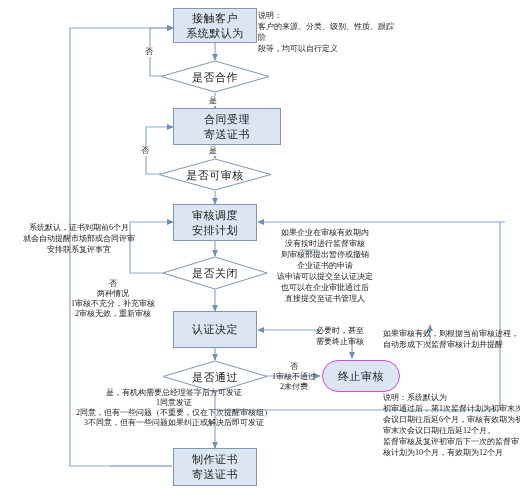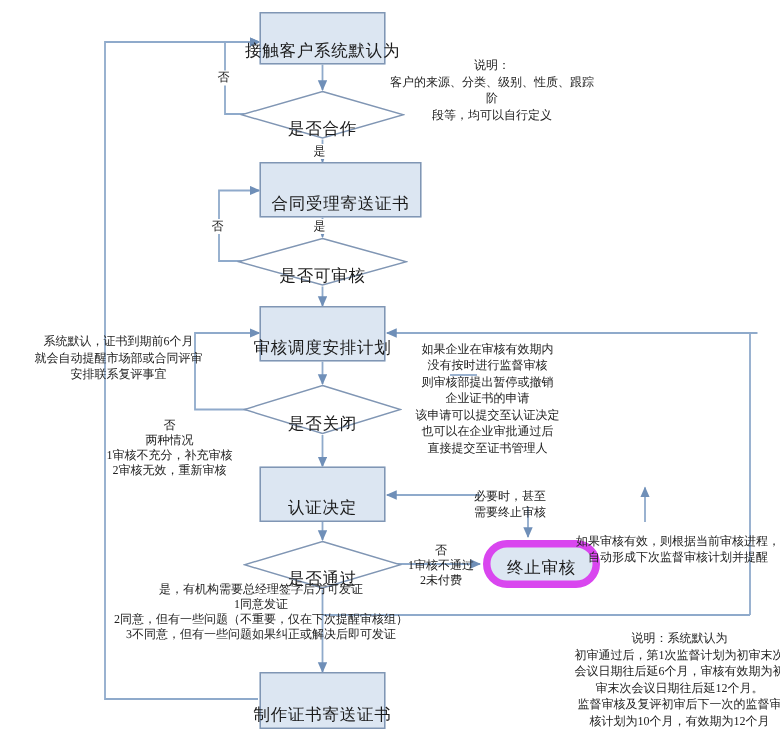--- a/index.html
+++ b/index.html
@@ -8,38 +8,38 @@
     background:#ffffff;
     font-family:"Liberation Serif","DejaVu Serif",serif;
     position:relative;
     overflow:hidden;
   }
   #canvas{position:absolute;left:0;top:0;width:520px;height:495px;}
   .node{
     position:absolute;
     box-sizing:border-box;
     display:flex;
-    flex-direction:row;
-    align-items:flex-end;
+    flex-direction:column;
+    align-items:center;
     justify-content:center;
     text-align:center;
     color:#1a1a1a;
     z-index:3;
   }
   .proc{
     background:#dce6f2;
     border:1px solid #8096b4;
     font-size:11px;
     line-height:15px;
     letter-spacing:.5px;
   }
   .proc .ln{display:block;white-space:nowrap;}
   .term{
     background:#dce6f2;
-    border:5px solid #d946ef;
+    border:1px solid #d946ef;
     border-radius:16px;
     font-size:11px;
     line-height:15px;
     letter-spacing:.5px;
   }
   .dec{
     background:transparent;
     font-size:11px;
     line-height:14px;
     letter-spacing:.5px;
@@ -48,21 +48,21 @@
   .dec svg{position:absolute;left:0;top:0;}
   .note{
     position:absolute;
     font-size:8px;
     line-height:11px;
     color:#222;
     z-index:4;
     white-space:pre-line;
   }
   .note.c{text-align:center;}
-  .note.l{text-align:center;margin-top:28px;}
+  .note.l{text-align:left;}
   .edgelabel{
     position:absolute;
     font-size:8px;
     line-height:10px;
     color:#222;
     background:#fff;
     z-index:4;
     text-align:center;
     white-space:pre-line;
   }

